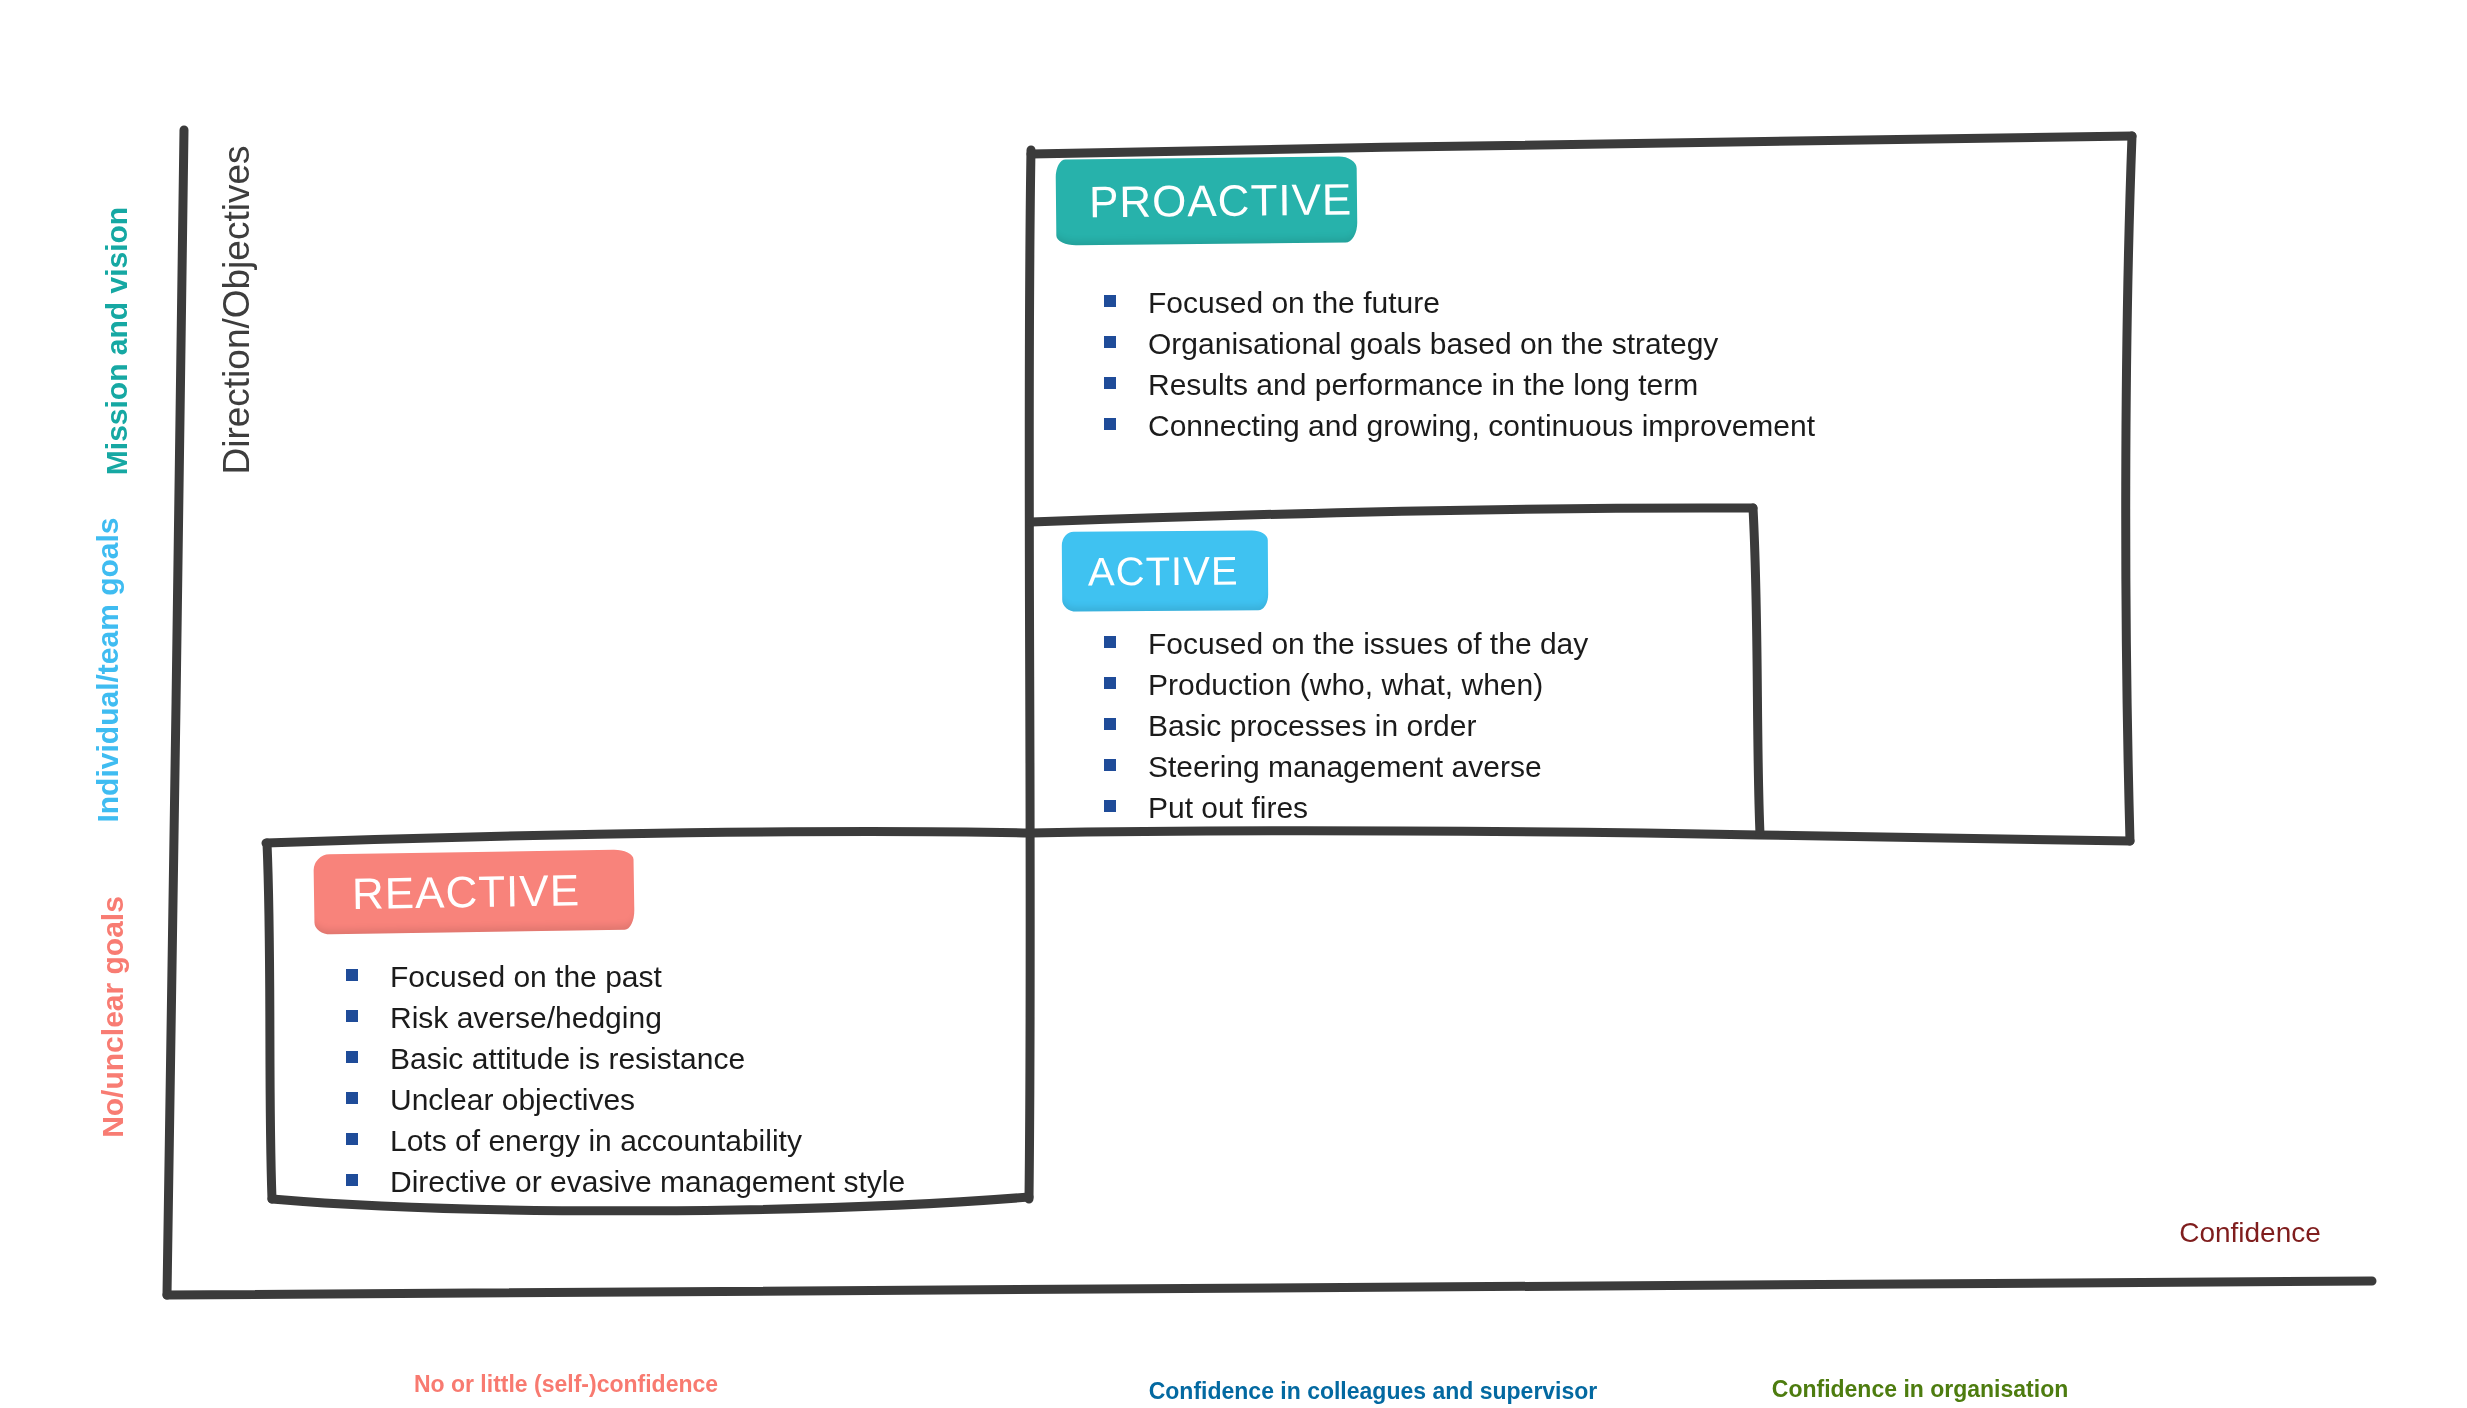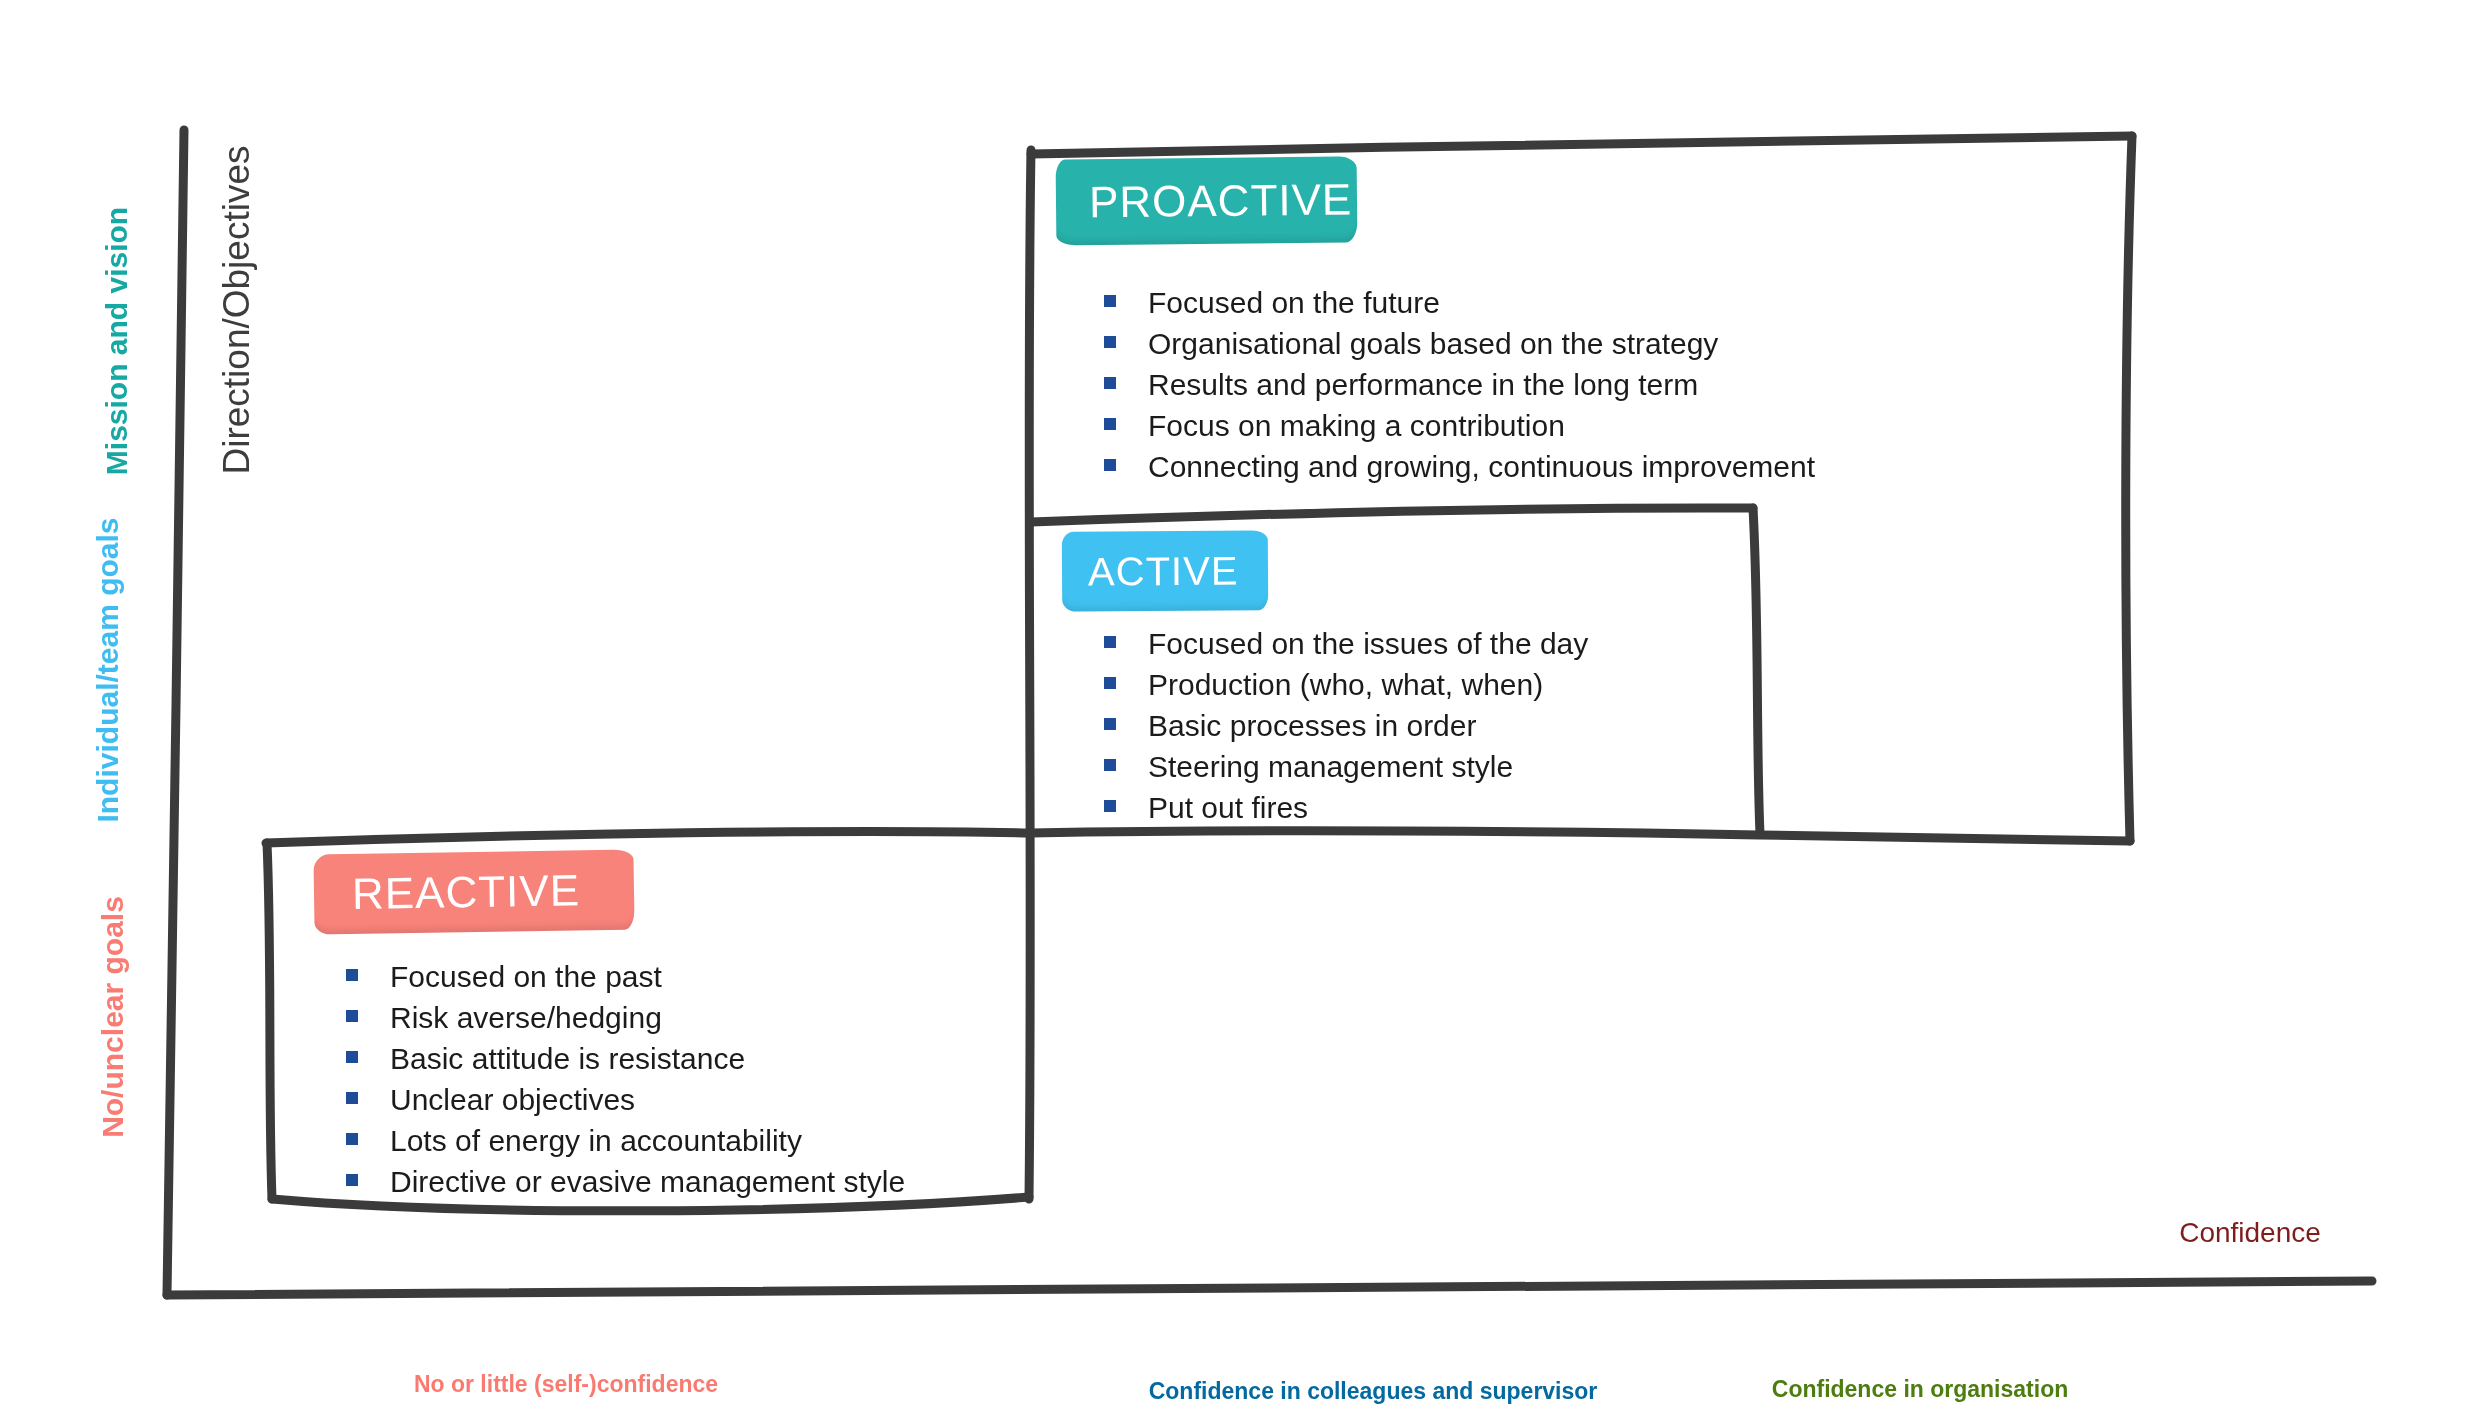--- a/index.html
+++ b/index.html
@@ -143,39 +143,36 @@
       <span class="sq" style="background-color: rgb(31, 76, 153);"></span>
       <span>Focused on the future</span></li>
     <li>
       <span class="sq" style="background-color: rgb(31, 76, 153);"></span>
       <span>Organisational goals based on the strategy</span></li>
     <li>
       <span class="sq" style="background-color: rgb(31, 76, 153);"></span>
       <span>Results and performance in the long term</span></li>
     <li>
       <span class="sq" style="background-color: rgb(31, 76, 153);"></span>
-      <span>Focus on making a contribution</span></li>
-    <li>
-      <span class="sq" style="background-color: rgb(31, 76, 153);"></span>
       <span>Connecting and growing, continuous improvement</span></li>
   </ul>
 
   <ul class="bullets list-active">
     <li>
       <span class="sq" style="background-color: rgb(31, 76, 153);"></span>
       <span>Focused on the issues of the day</span></li>
     <li>
       <span class="sq" style="background-color: rgb(31, 76, 153);"></span>
       <span>Production (who, what, when)</span></li>
     <li>
       <span class="sq" style="background-color: rgb(31, 76, 153);"></span>
       <span>Basic processes in order</span></li>
     <li>
       <span class="sq" style="background-color: rgb(31, 76, 153);"></span>
-      <span>Steering management style</span></li>
+      <span>Steering management averse</span></li>
     <li>
       <span class="sq" style="background-color: rgb(31, 76, 153);"></span>
       <span>Put out fires</span></li>
   </ul>
 
   <ul class="bullets list-reactive">
     <li>
       <span class="sq" style="background-color: rgb(31, 76, 153);"></span>
       <span>Focused on the past</span></li>
     <li>

